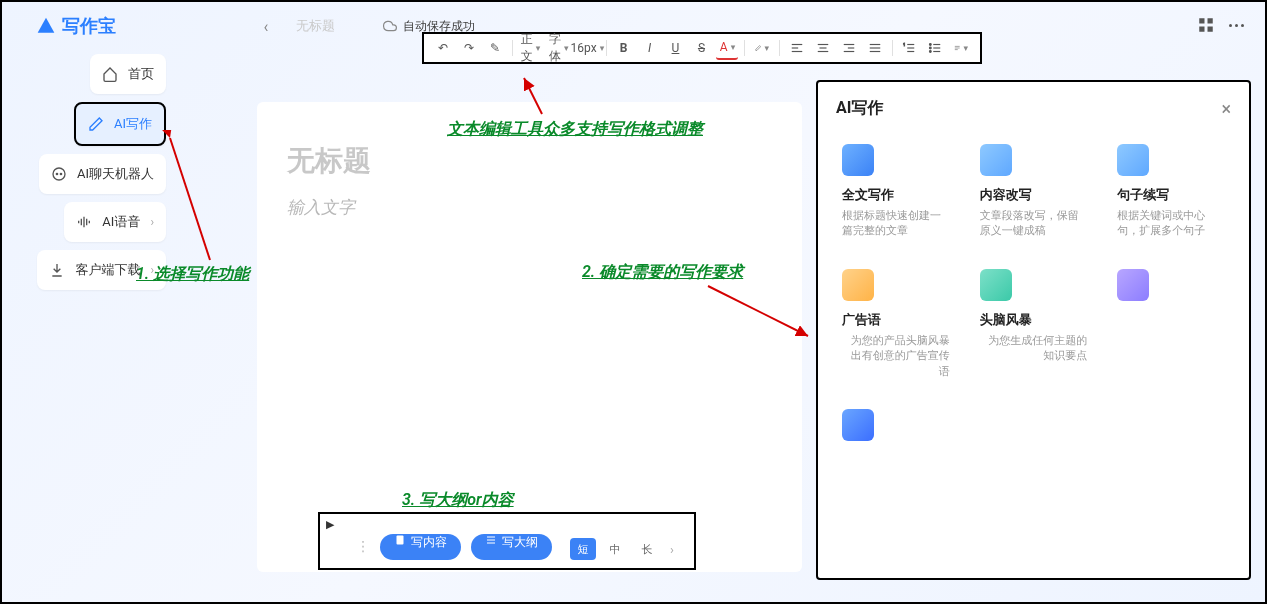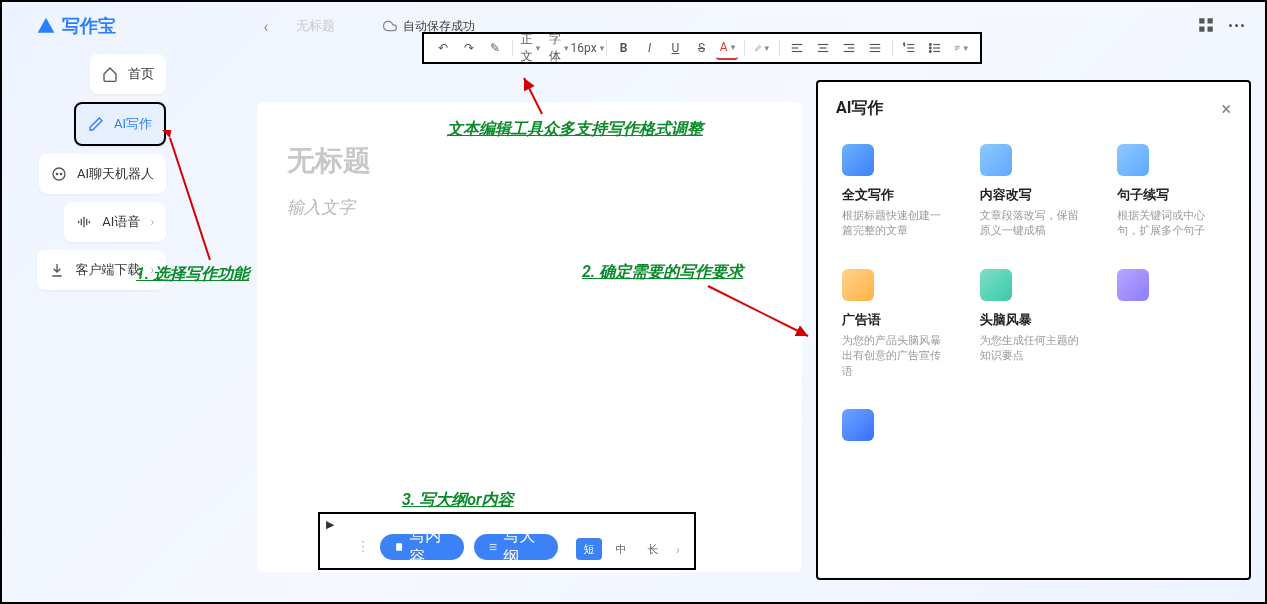--- a/index.html
+++ b/index.html
@@ -32,26 +32,26 @@
 
 .ai-panel { position:absolute; right:14px; top:78px; width:435px; height:500px; background:#fff; border:2px solid #000; border-radius:4px; padding:12px 18px; }
 .ai-panel-head { display:flex; align-items:center; justify-content:space-between; height:28px; }
 .ai-panel-title { font-size:16px; font-weight:700; color:#222; }
 .ai-close { font-size:18px; color:#888; cursor:pointer; }
 .ai-grid { display:grid; grid-template-columns: 1fr 1fr 1fr; gap:14px 18px; margin-top:14px; }
 .ai-card { border-radius:8px; padding:8px 6px; cursor:pointer; }
 .ai-card-icon { width:32px; height:32px; border-radius:6px; margin-bottom:10px; }
 .ai-card-title { font-size:13px; font-weight:700; color:#222; margin-bottom:4px; }
 .ai-card-desc { font-size:11px; color:#999; line-height:1.4; }
-.ai-row3 .ai-card-desc { min-height:28px; }
+.ai-row3 .ai-card-desc { min-height:28px;text-align:right; }
 
 .bottom-bar { position:absolute; left:316px; top:510px; width:378px; height:58px; border:2px solid #000; background:#fff; display:flex; align-items:flex-end; padding:0 14px 8px 14px; gap:10px; }
 .bb-play { position:absolute; left:6px; top:4px; font-size:11px; color:#333; }
 .bb-drag { color:#bbb; font-size:14px; cursor:grab; margin-bottom:6px; margin-left:22px; }
-.bb-btn { height:26px; padding:0 14px; border-radius:14px; font-size:16px; display:flex; align-items:center; gap:5px; cursor:pointer; }
+.bb-btn { height:26px; padding:0 14px; border-radius:14px; font-size:12px; display:flex; gap:5px; cursor:pointer; }
 .bb-primary { background:#3b82f6; color:#fff; }
 .bb-len-group { display:flex; align-items:center; gap:6px; margin-left:8px; }
 .bb-len { width:26px; height:22px; border-radius:4px; font-size:11px; display:flex; align-items:center; justify-content:center; color:#666; cursor:pointer; }
 .bb-len.active { background:#3b82f6; color:#fff; }
 .bb-chev { color:#aaa; font-size:13px; margin-left:4px; cursor:pointer; }
 
 .annot { position:absolute; color:#0a8a2a; font-style:italic; font-weight:600; font-size:16px; text-decoration:underline; pointer-events:none; }
 .arrow-svg { position:absolute; pointer-events:none; }
 
 

